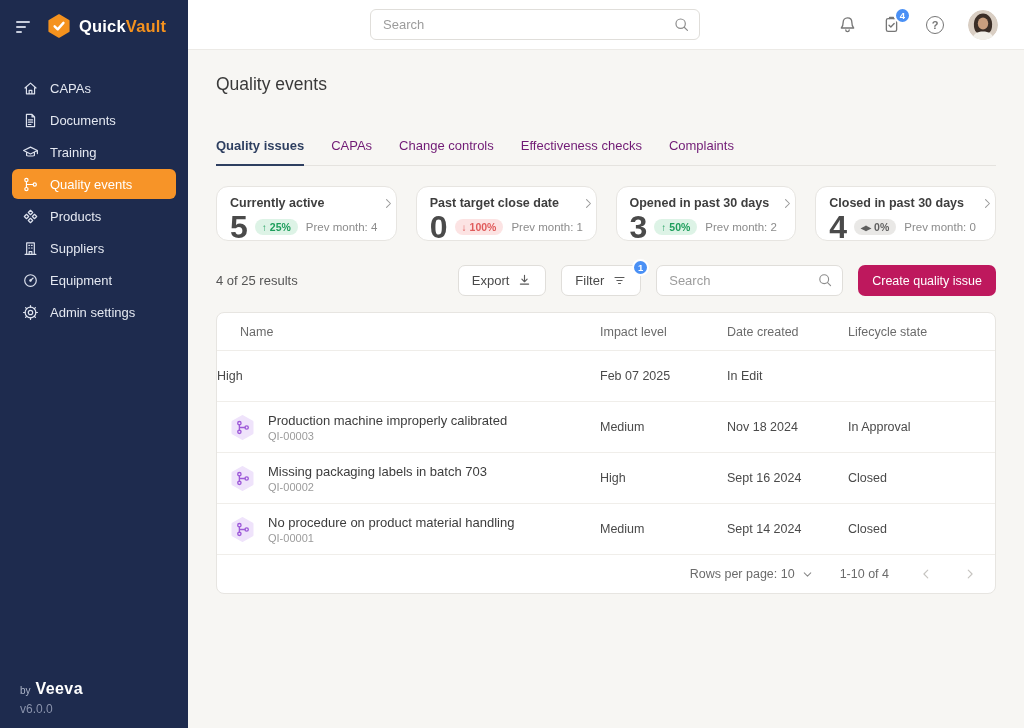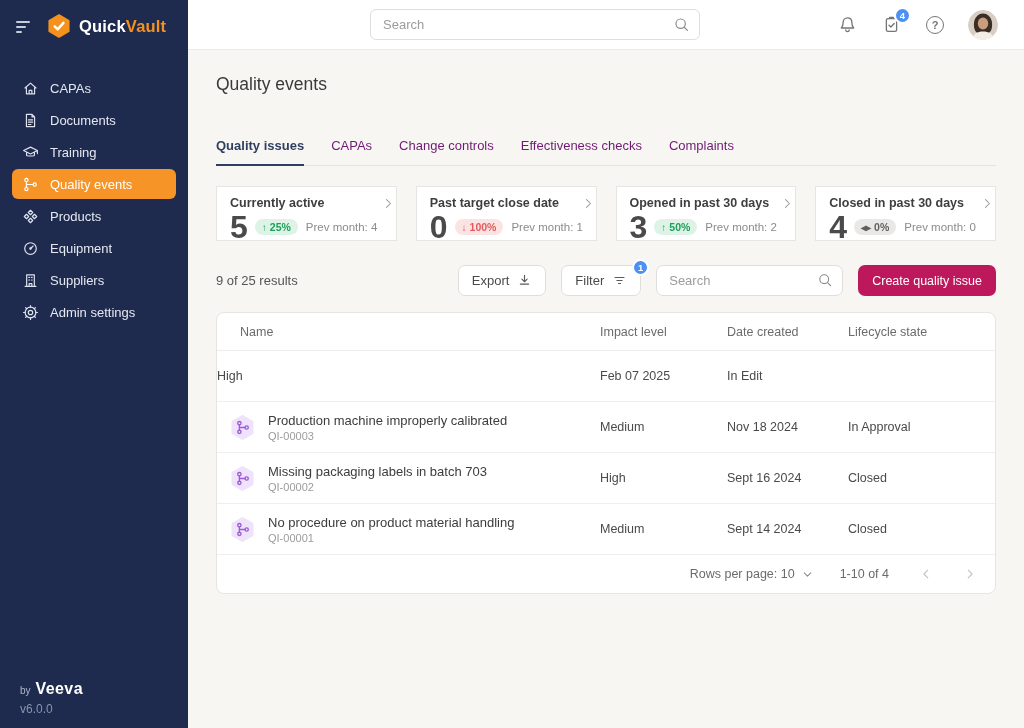--- a/index.html
+++ b/index.html
@@ -48,21 +48,21 @@
 
   
   .content { padding:0 28px; flex:1; }
   .page-title { font-size:17.5px; font-weight:500; color:#3A3A3A; margin-top:24px; }
   .tabs { display:flex; gap:27px; margin-top:43px; border-bottom:1px solid #E5E3DF;align-items:center; }
   .tab { font-size:13px; color:#701a75; padding-bottom:11px; cursor:pointer; border-bottom:2px solid transparent; margin-bottom:-1px; }
   .tab.active { color:#2E3F60; font-weight:bold; border-bottom-color:#2E3F60; }
 
   
   .stats { display:flex; gap:19px; margin-top:20px; }
-  .card { flex:1; background:#FFFFFF; border:1px solid #E7E5E1; border-radius:0; padding:9px 1px 8px 13px; height:55px; cursor:pointer; }
+  .card { flex:1; background:#FFFFFF; border:1px solid #E7E5E1; border-radius:12px; padding:9px 1px 8px 13px; height:55px; cursor:pointer; }
   .card-top { display:flex; align-items:center; justify-content:space-between; }
   .card-title { font-size:12.5px; font-weight:600; color:#3E3E3E; }
   .chev { width:13px; height:13px; stroke:#9A9A9A; fill:none; stroke-width:1.6; stroke-linecap:round; stroke-linejoin:round; }
   .card-bottom { display:flex; align-items:center; gap:8px; margin-top:1px; }
   .card-value { font-size:32px; font-weight:600; color:#4A4A4A; line-height:1; letter-spacing:-1px; }
   .pill { display:inline-flex; align-items:center; gap:3px; border-radius:10px; padding:2px 7px; font-size:10.5px; font-weight:bold; }
   .pill.green { background:#DDF3E6; color:#1E9E5C; }
   .pill.red { background:#FCE3E3; color:#E05B5B; }
   .pill.gray { background:#E9E8E6; color:#5F5F5F; }
   .pill .pa { font-size:10px; }
@@ -153,31 +153,31 @@
         <span>Quality events</span>
       </div>
       <div class="side-item">
         <svg viewBox="0 0 20 20">
             <path d="M10 2.7 L12.6 5.3 L10 7.9 L7.4 5.3 Z M10 12.1 L12.6 14.7 L10 17.3 L7.4 14.7 Z M5.3 7.4 L7.9 10 L5.3 12.6 L2.7 10 Z M14.7 7.4 L17.3 10 L14.7 12.6 L12.1 10 Z"></path>
           </svg>
         <span>Products</span>
       </div>
       <div class="side-item">
         <svg viewBox="0 0 20 20">
+            <path d="M5.5 16.8 V3.4 H14.5 V16.8 M3.6 16.8 H16.4 M8.4 16.8 V13.7 H11.6 V16.8 M8 6.3 H8.9 M11.1 6.3 H12 M8 9.4 H8.9 M11.1 9.4 H12"></path>
+          </svg>
+        <span>Suppliers</span>
+      </div>
+      <div class="side-item">
+        <svg viewBox="0 0 20 20">
             <circle cx="10" cy="10" r="6.8"></circle>
             <path d="M10 10 L13.1 7.1"></path>
             <circle cx="10" cy="10" r="0.8" fill="currentColor"></circle>
           </svg>
         <span>Equipment</span>
-      </div>
-      <div class="side-item">
-        <svg viewBox="0 0 20 20">
-            <path d="M5.5 16.8 V3.4 H14.5 V16.8 M3.6 16.8 H16.4 M8.4 16.8 V13.7 H11.6 V16.8 M8 6.3 H8.9 M11.1 6.3 H12 M8 9.4 H8.9 M11.1 9.4 H12"></path>
-          </svg>
-        <span>Suppliers</span>
       </div>
       <div class="side-item">
         <svg viewBox="0 0 20 20">
             <circle cx="10" cy="10" r="2.6"></circle>
             <circle cx="10" cy="10" r="6.3"></circle>
             <path d="M16.3 10 H18.2 M10 16.3 V18.2 M3.7 10 H1.8 M10 3.7 V1.8 M14.45 14.45 L15.8 15.8 M5.55 14.45 L4.2 15.8 M5.55 5.55 L4.2 4.2 M14.45 5.55 L15.8 4.2"></path>
           </svg>
         <span>Admin settings</span>
       </div>
     </nav>
@@ -302,21 +302,21 @@
             <span class="pill gray">
                 <span class="pa">◂▸</span>
                 <span>0%</span>
               </span>
             <span class="card-prev">Prev month: 0</span>
           </div>
         </div>
       </div>
 
       <div class="toolbar">
-        <span class="results">9 of 25 results</span>
+        <span class="results">4 of 25 results</span>
         <div class="toolbar-right">
           <button class="btn">
             <span>Export</span>
             <svg viewBox="0 0 20 20">
                 <path d="M10 3 V11.3 M6.5 8.2 L10 11.7 L13.5 8.2 M4.5 14.8 H15.5"></path>
               </svg>
           </button>
           <button class="btn">
             <span>Filter</span>
             <svg viewBox="0 0 20 20">

